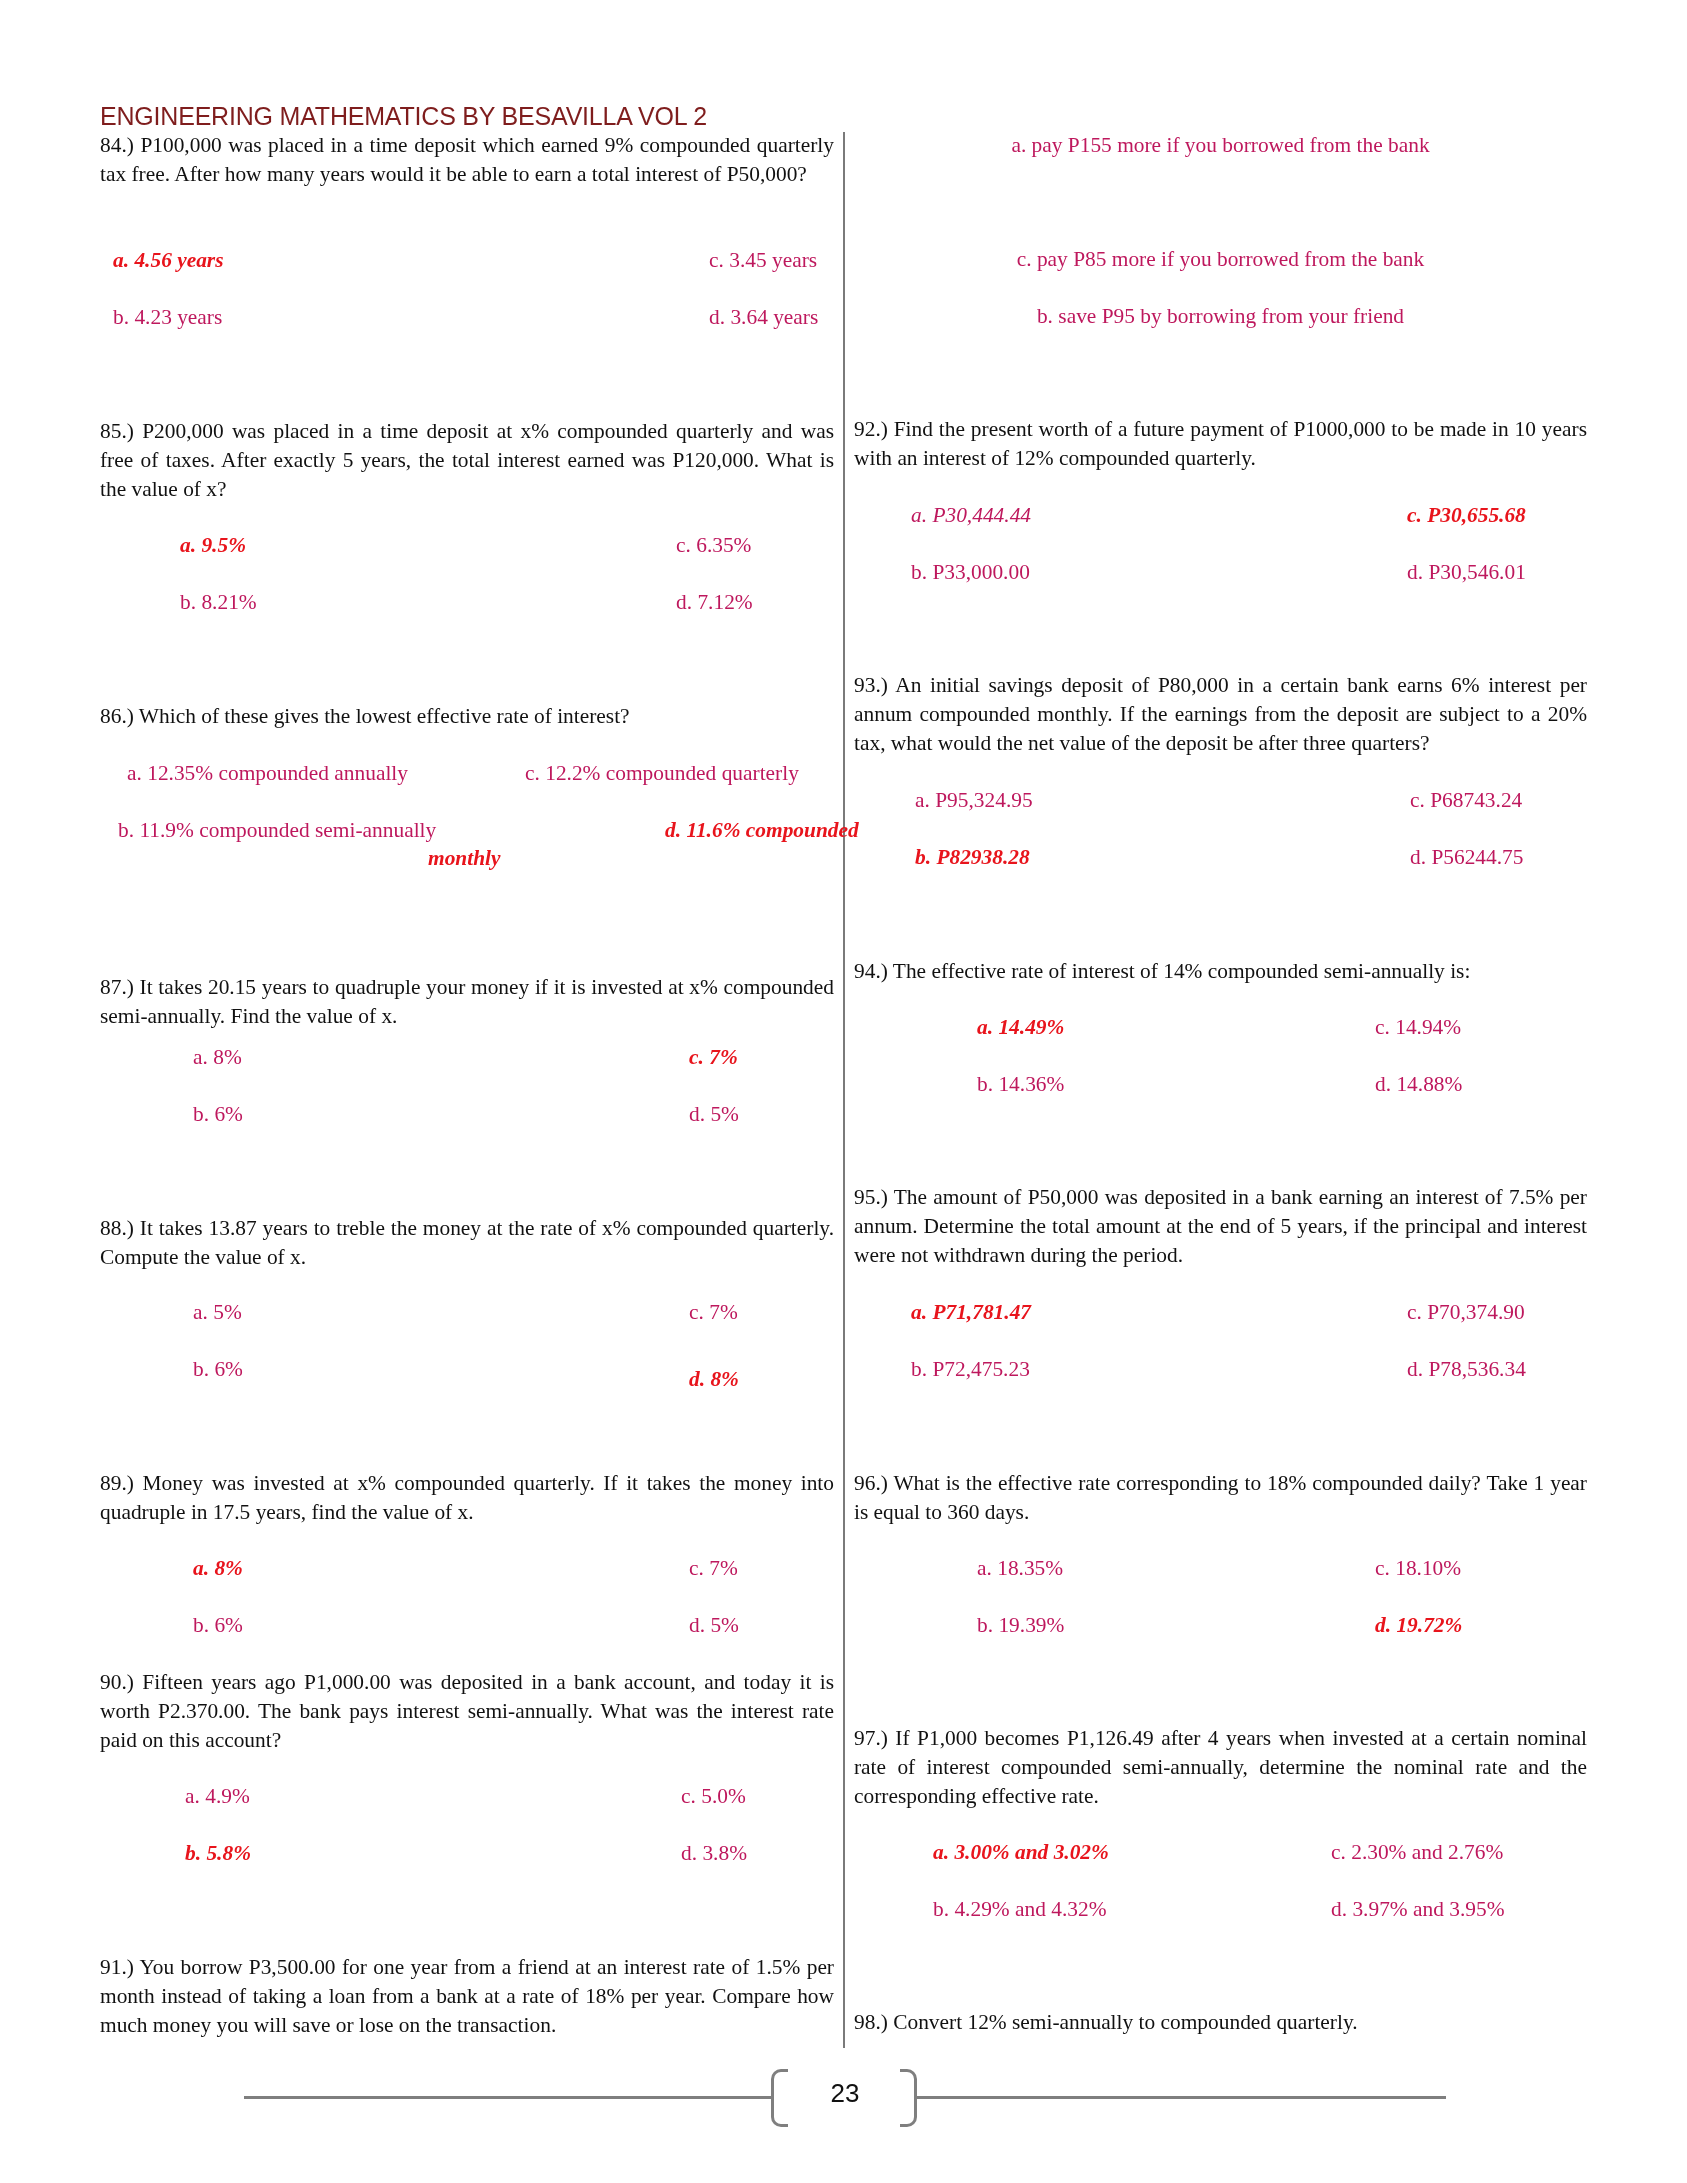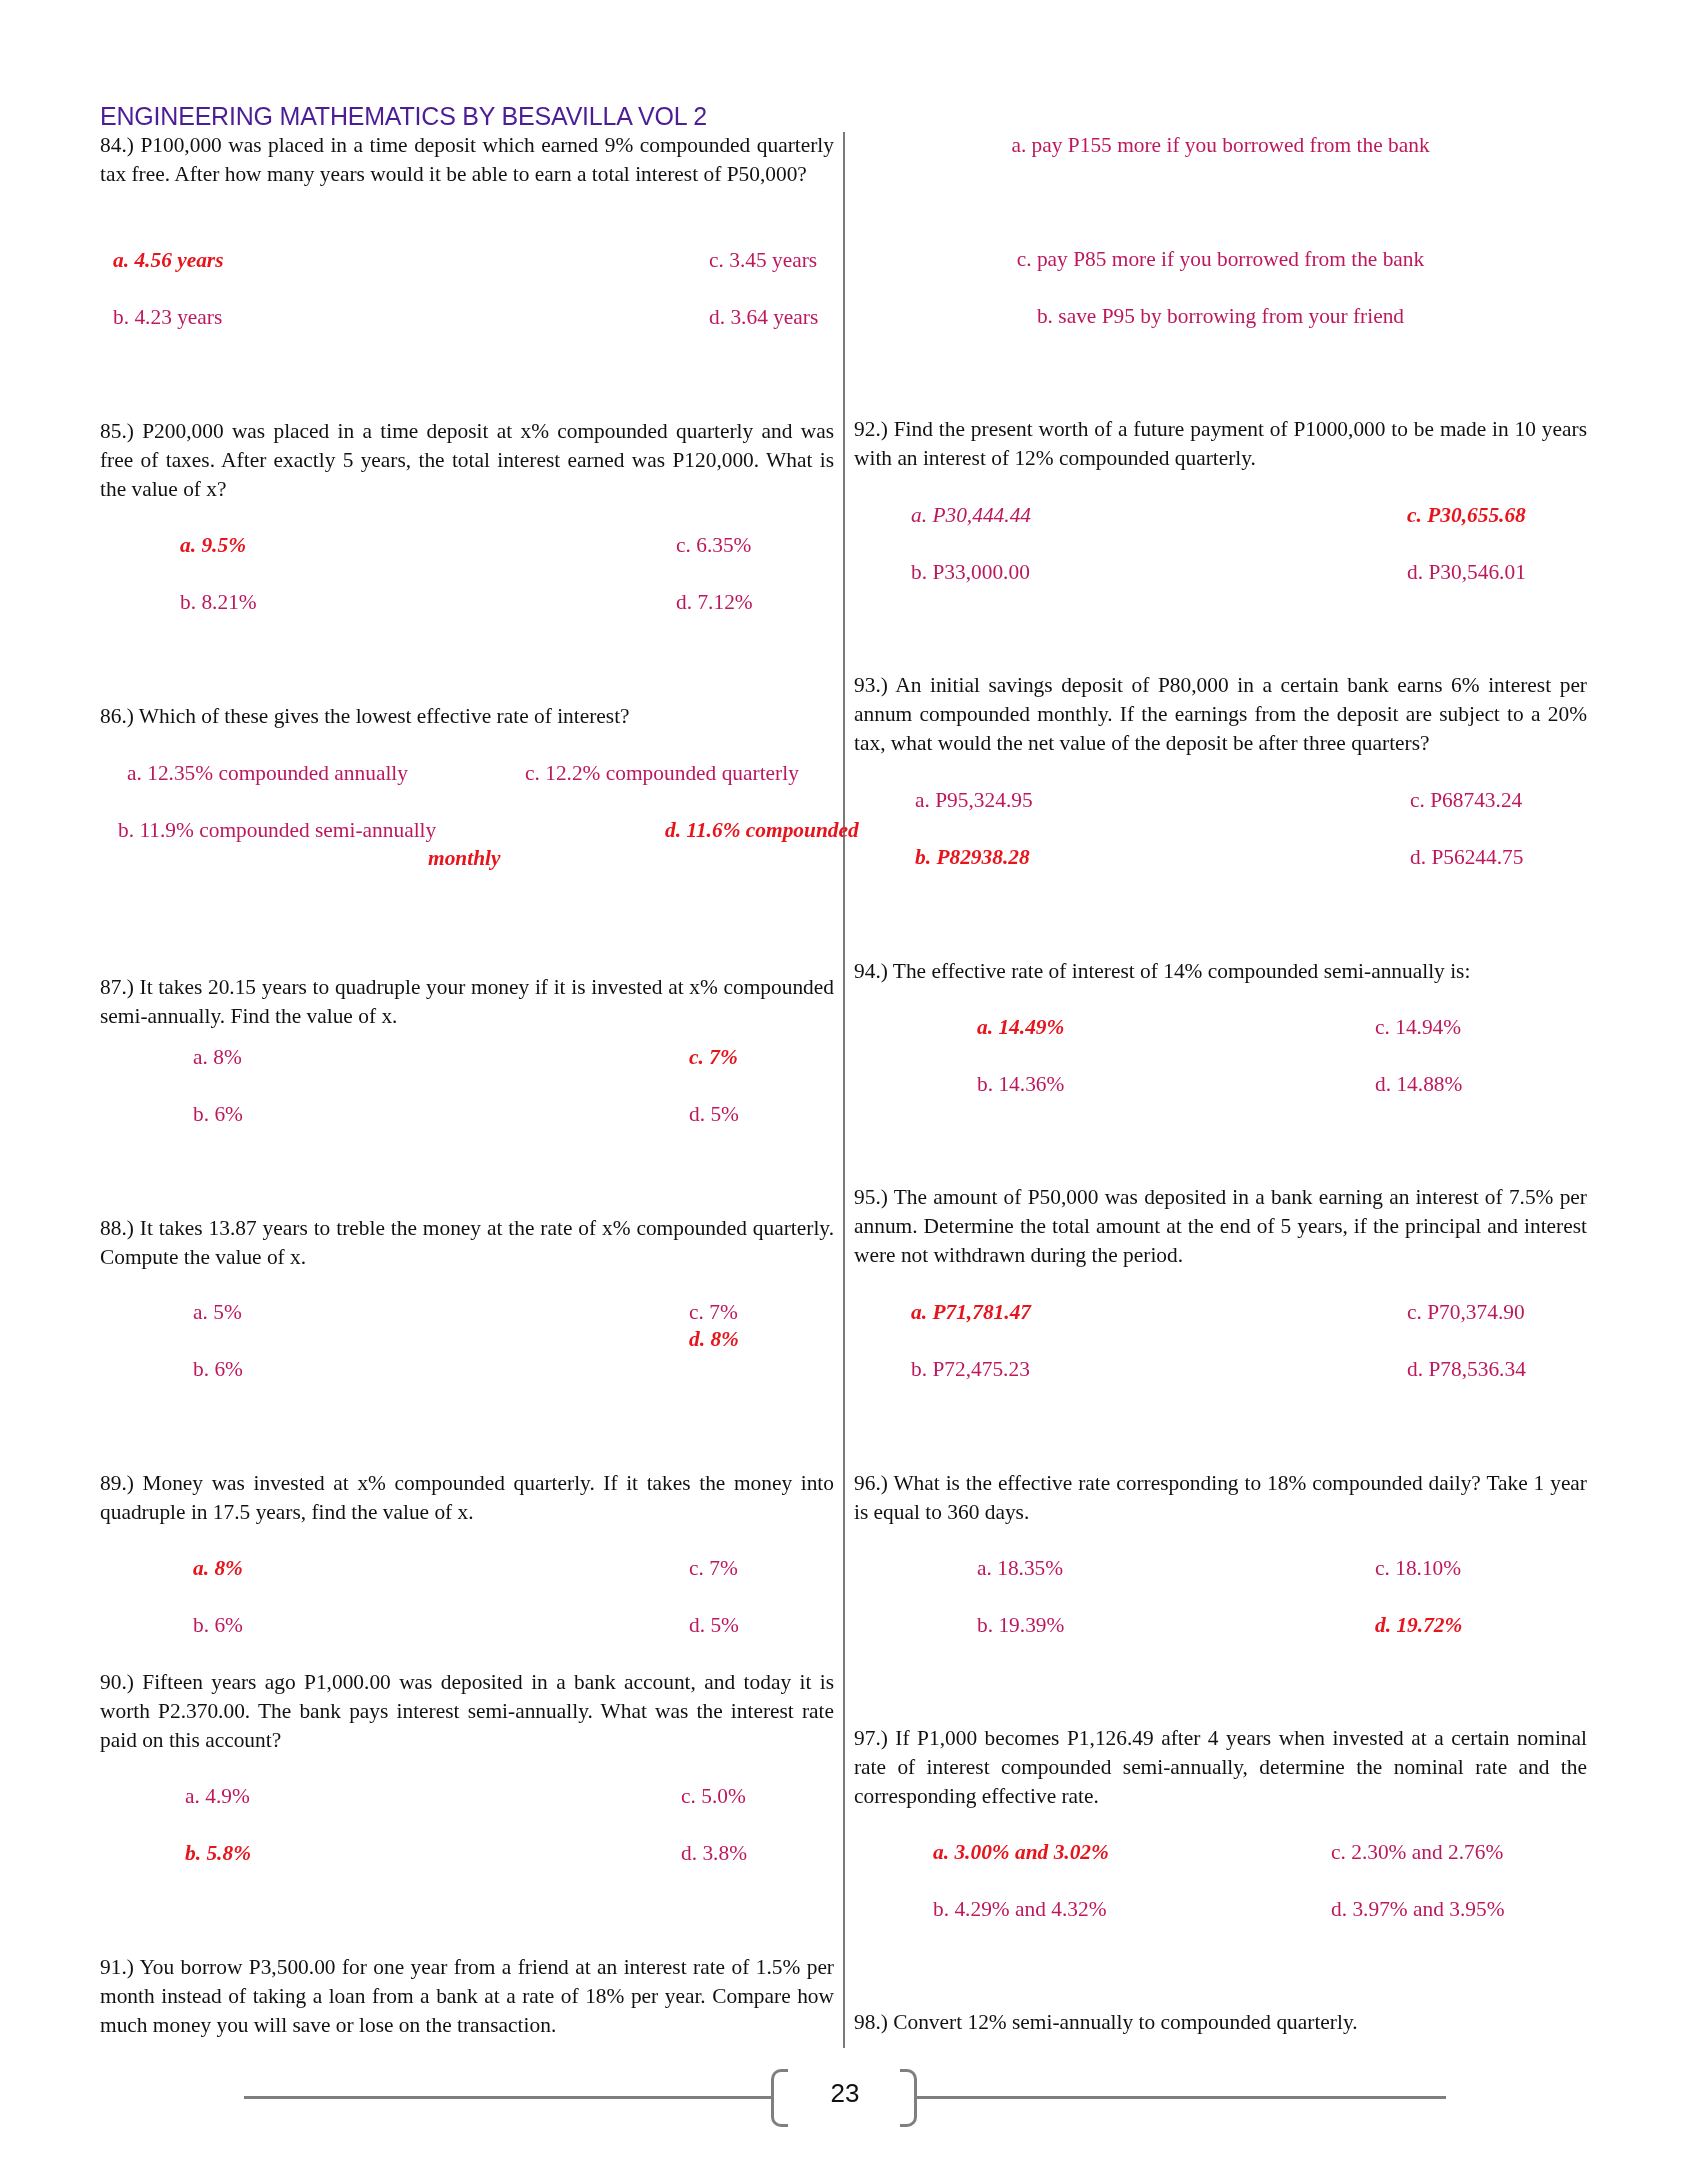--- a/index.html
+++ b/index.html
@@ -1,20 +1,20 @@
 <!DOCTYPE html>
 <html style="font-size:13px"><head>
 <meta charset="utf-8">
 <style>
   html, body { margin: 0; padding: 0; background: #ffffff; }
   body { width: 1687px; height: 2183px; position: relative; overflow: hidden; }
   .page { position: absolute; left: 0; top: 0; width: 1687px; height: 2183px; background: #fff; }
   .header {
     position: absolute; left: 100px; top: 102px;
-    font-family: "Liberation Sans", sans-serif; font-size: 25px; color: #4c1d95;
+    font-family: "Liberation Sans", sans-serif; font-size: 25px; color: #7f1d1d;
     letter-spacing: -0.2px;
   }
   .col-divider { position: absolute; left: 843px; top: 132px; width: 1.6px; height: 1916px; background: #7a7a7a; }
   .q {
     position: absolute; font-family: "Liberation Serif", serif; font-size: 21.4px; line-height: 29px;
     color: #111; text-align: justify; text-align-last: left;
   }
   .left { left: 100px; width: 734px; }
   .right { left: 854px; width: 733px; }
   .opt { position: absolute; font-family: "Liberation Serif", serif; font-size: 21.4px; line-height: 29px; color: #be185d; white-space: nowrap; }
@@ -54,21 +54,21 @@
   <div class="q left" style="top:973px;">87.) It takes 20.15 years to quadruple your money if it is invested at x% compounded semi-annually. Find the value of x.</div>
   <div class="opt" style="left:193px; top:1043px;">a. 8%</div>
   <div class="opt ans" style="left:689px; top:1043px;">c. 7%</div>
   <div class="opt" style="left:193px; top:1100px;">b. 6%</div>
   <div class="opt" style="left:689px; top:1100px;">d. 5%</div>
 
   <div class="q left" style="top:1214px;">88.) It takes 13.87 years to treble the money at the rate of x% compounded quarterly. Compute the value of x.</div>
   <div class="opt" style="left:193px; top:1298px;">a. 5%</div>
   <div class="opt" style="left:689px; top:1298px;">c. 7%</div>
   <div class="opt" style="left:193px; top:1355px;">b. 6%</div>
-  <div class="opt ans" style="left:689px; top:1325px;">d. 8%</div>
+  <div class="opt ans" style="left:689px; top:1365px;">d. 8%</div>
 
   <div class="q left" style="top:1469px;">89.) Money was invested at x% compounded quarterly. If it takes the money into quadruple in 17.5 years, find the value of x.</div>
   <div class="opt ans" style="left:193px; top:1554px;">a. 8%</div>
   <div class="opt" style="left:689px; top:1554px;">c. 7%</div>
   <div class="opt" style="left:193px; top:1611px;">b. 6%</div>
   <div class="opt" style="left:689px; top:1611px;">d. 5%</div>
 
   <div class="q left" style="top:1668px;">90.) Fifteen years ago P1,000.00 was deposited in a bank account, and today it is worth P2.370.00. The bank pays interest semi-annually. What was the interest rate paid on this account?</div>
   <div class="opt" style="left:185px; top:1782px;">a. 4.9%</div>
   <div class="opt" style="left:681px; top:1782px;">c. 5.0%</div>

